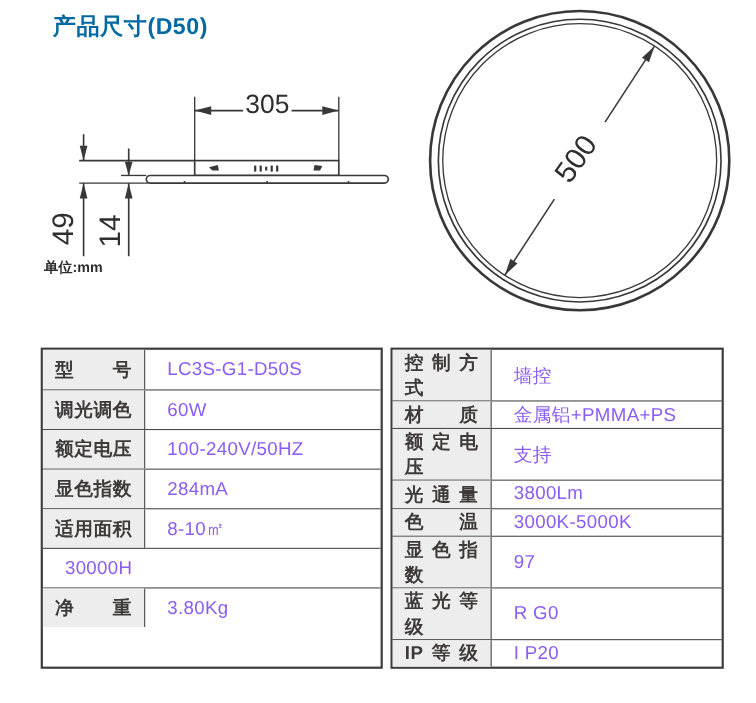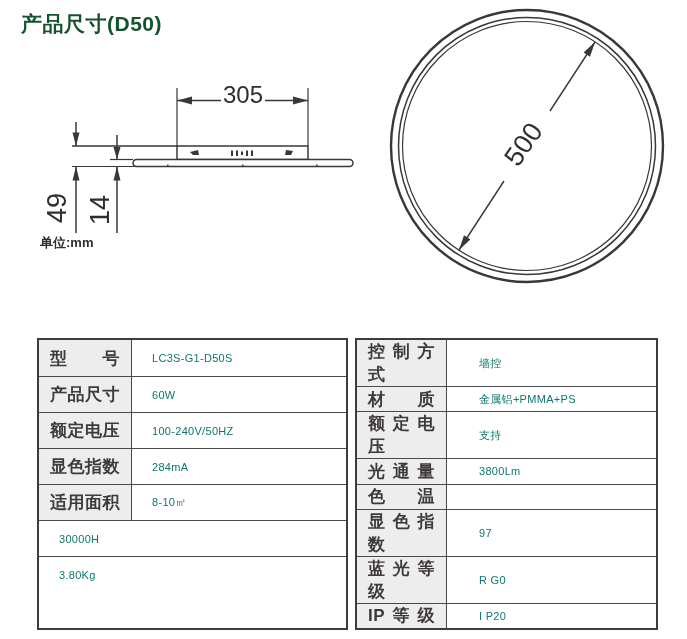--- a/index.html
+++ b/index.html
@@ -1,44 +1,44 @@
 <!DOCTYPE html>
 <html><head>
 <meta charset="utf-8">
 <style>
   html,body{margin:0;padding:0;background:#fff;}
   body{width:687px;height:639px;position:relative;overflow:hidden;
        font-family:"Liberation Sans","DejaVu Sans",sans-serif;}
   .stage{position:absolute;inset:0;width:687px;height:639px;background:#ffffff;}
 
-  .section-title{position:absolute;left:21px;font-size:21px;font-weight:700;
-       color:#14532d;letter-spacing:0.5px;}
+  .section-title{position:absolute;left:48px;font-size:21px;font-weight:700;
+       color:#0369a1;letter-spacing:0.5px;}
   #title-dims{top:10px;}
   #title-params{top:291px;}
 
   svg text{fill:#2e2e2e;}
 
   
-  .spec-table{position:absolute;top:338px;height:292px;box-sizing:border-box;
+  .spec-table{position:absolute;top:316px;height:292px;box-sizing:border-box;
       border:2px solid #3c3c3c;display:grid;grid-template-rows:repeat(8,1fr);
       background:#fff;}
   #spec-table-left{left:37px;width:311px;}
   #spec-table-right{left:355px;width:303px;}
   .spec-row{display:grid;border-top:1px solid #4a4a4a;}
   .spec-row:first-child{border-top:none;}
   #spec-table-left .spec-row{grid-template-columns:93px 1fr;}
-  #spec-table-right .spec-row{grid-template-columns:90px 1fr;gap:12px;}
+  #spec-table-right .spec-row{grid-template-columns:90px 1fr;}
   .cell{display:flex;align-items:center;box-sizing:border-box;}
   .cell.label{background:#ededed;border-right:1px solid #4a4a4a;
       padding:0 11px;}
   .cell.label span{display:block;width:100%;font-size:17px;font-weight:600;
       color:#3e3a39;text-align:justify;text-align-last:justify;
       letter-spacing:0.5px;}
   .cell.value{padding-left:20px;}
-  .cell.value span{font-size:11px;color:#0f766e;letter-spacing:0.3px;}
+  .cell.value span{font-size:17px;color:#8b5cf6;letter-spacing:0.3px;}
 </style>
 </head>
 <body>
 
 <div class="stage">
 
   <div class="section-title" id="title-dims">产品尺寸(D50)</div>
 
   <svg width="687" height="292" viewBox="0 0 687 292" style="position:absolute;top:0;left:0;">
 
@@ -106,21 +106,21 @@
     <div class="spec-row">
       <div class="cell label">
           <span>型号</span>
         </div>
       <div class="cell value">
           <span>LC3S-G1-D50S</span>
         </div>
     </div>
     <div class="spec-row">
       <div class="cell label">
-          <span>产品尺寸</span>
+          <span>调光调色</span>
         </div>
       <div class="cell value">
           <span>60W</span>
         </div>
     </div>
     <div class="spec-row">
       <div class="cell label">
           <span>额定电压</span>
         </div>
       <div class="cell value">
@@ -142,20 +142,23 @@
       <div class="cell value">
           <span>8-10㎡</span>
         </div>
     </div>
     <div class="spec-row">
       <div class="cell value">
           <span>30000H</span>
         </div>
     </div>
     <div class="spec-row">
+      <div class="cell label">
+          <span>净重</span>
+        </div>
       <div class="cell value">
           <span>3.80Kg</span>
         </div>
     </div>
   </div>
 
   <div class="spec-table" id="spec-table-right">
     <div class="spec-row">
       <div class="cell label">
           <span>控制方式</span>
@@ -185,20 +188,23 @@
           <span>光通量</span>
         </div>
       <div class="cell value">
           <span>3800Lm</span>
         </div>
     </div>
     <div class="spec-row">
       <div class="cell label">
           <span>色温</span>
         </div>
+      <div class="cell value">
+          <span>3000K-5000K</span>
+        </div>
     </div>
     <div class="spec-row">
       <div class="cell label">
           <span>显色指数</span>
         </div>
       <div class="cell value">
           <span>97</span>
         </div>
     </div>
     <div class="spec-row">

